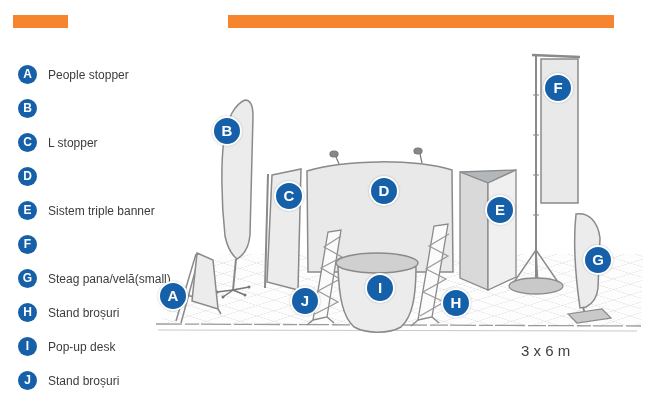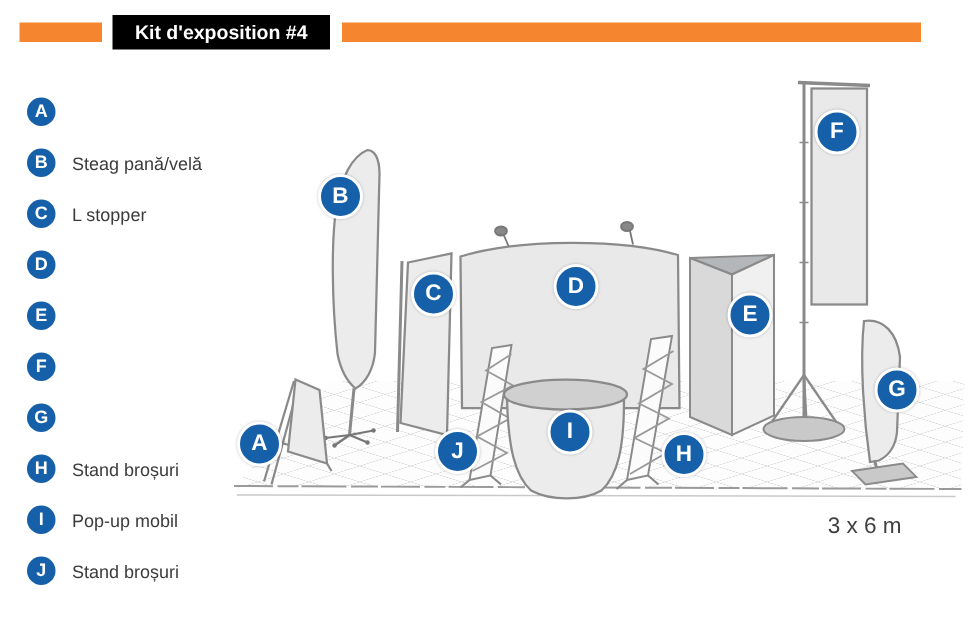--- a/index.html
+++ b/index.html
@@ -25,64 +25,65 @@
   .legend-label{margin-left:11px;font-size:12px;color:#3C3C3C;white-space:nowrap;}
   
   .scene{position:absolute;left:155px;top:40px;width:492px;height:330px;}
   .scene svg{position:absolute;left:0;top:0;}
   .marker{
     position:absolute;width:26px;height:26px;border-radius:50%;background:#1560A8;
     border:2px solid #fff;box-shadow:0 0 2px rgba(0,0,0,.25);
     color:#fff;font-size:15px;font-weight:bold;line-height:26px;text-align:center;
   }
   .dim-label{
-    position:absolute;left:366px;top:302px;width:80px;text-align:right;
+    position:absolute;left:366px;top:302px;width:80px;text-align:left;
     font-size:15px;color:#3F3F3F;
   }
 </style>
 </head>
 <body>
 
 <div class="page">
 
   <div class="bar bar-left"></div>
-  <div class="title-box">Kit d'exposition #4</div>
   <div class="bar bar-right"></div>
 
   <div class="legend">
     <div class="legend-row">
       <span class="legend-badge">A</span>
+      <span class="legend-label">People stopper</span>
     </div>
     <div class="legend-row">
       <span class="legend-badge">B</span>
-      <span class="legend-label">Steag pană/velă</span>
     </div>
     <div class="legend-row">
       <span class="legend-badge">C</span>
       <span class="legend-label">L stopper</span>
     </div>
     <div class="legend-row">
       <span class="legend-badge">D</span>
     </div>
     <div class="legend-row">
       <span class="legend-badge">E</span>
+      <span class="legend-label">Sistem triple banner</span>
     </div>
     <div class="legend-row">
       <span class="legend-badge">F</span>
     </div>
     <div class="legend-row">
       <span class="legend-badge">G</span>
+      <span class="legend-label">Steag pana/velă(small)</span>
     </div>
     <div class="legend-row">
       <span class="legend-badge">H</span>
       <span class="legend-label">Stand broșuri</span>
     </div>
     <div class="legend-row">
       <span class="legend-badge">I</span>
-      <span class="legend-label">Pop-up mobil</span>
+      <span class="legend-label">Pop-up desk</span>
     </div>
     <div class="legend-row">
       <span class="legend-badge">J</span>
       <span class="legend-label">Stand broșuri</span>
     </div>
   </div>
 
   <div class="scene">
     <svg width="492" height="330" viewBox="0 0 492 330">
       <defs>

